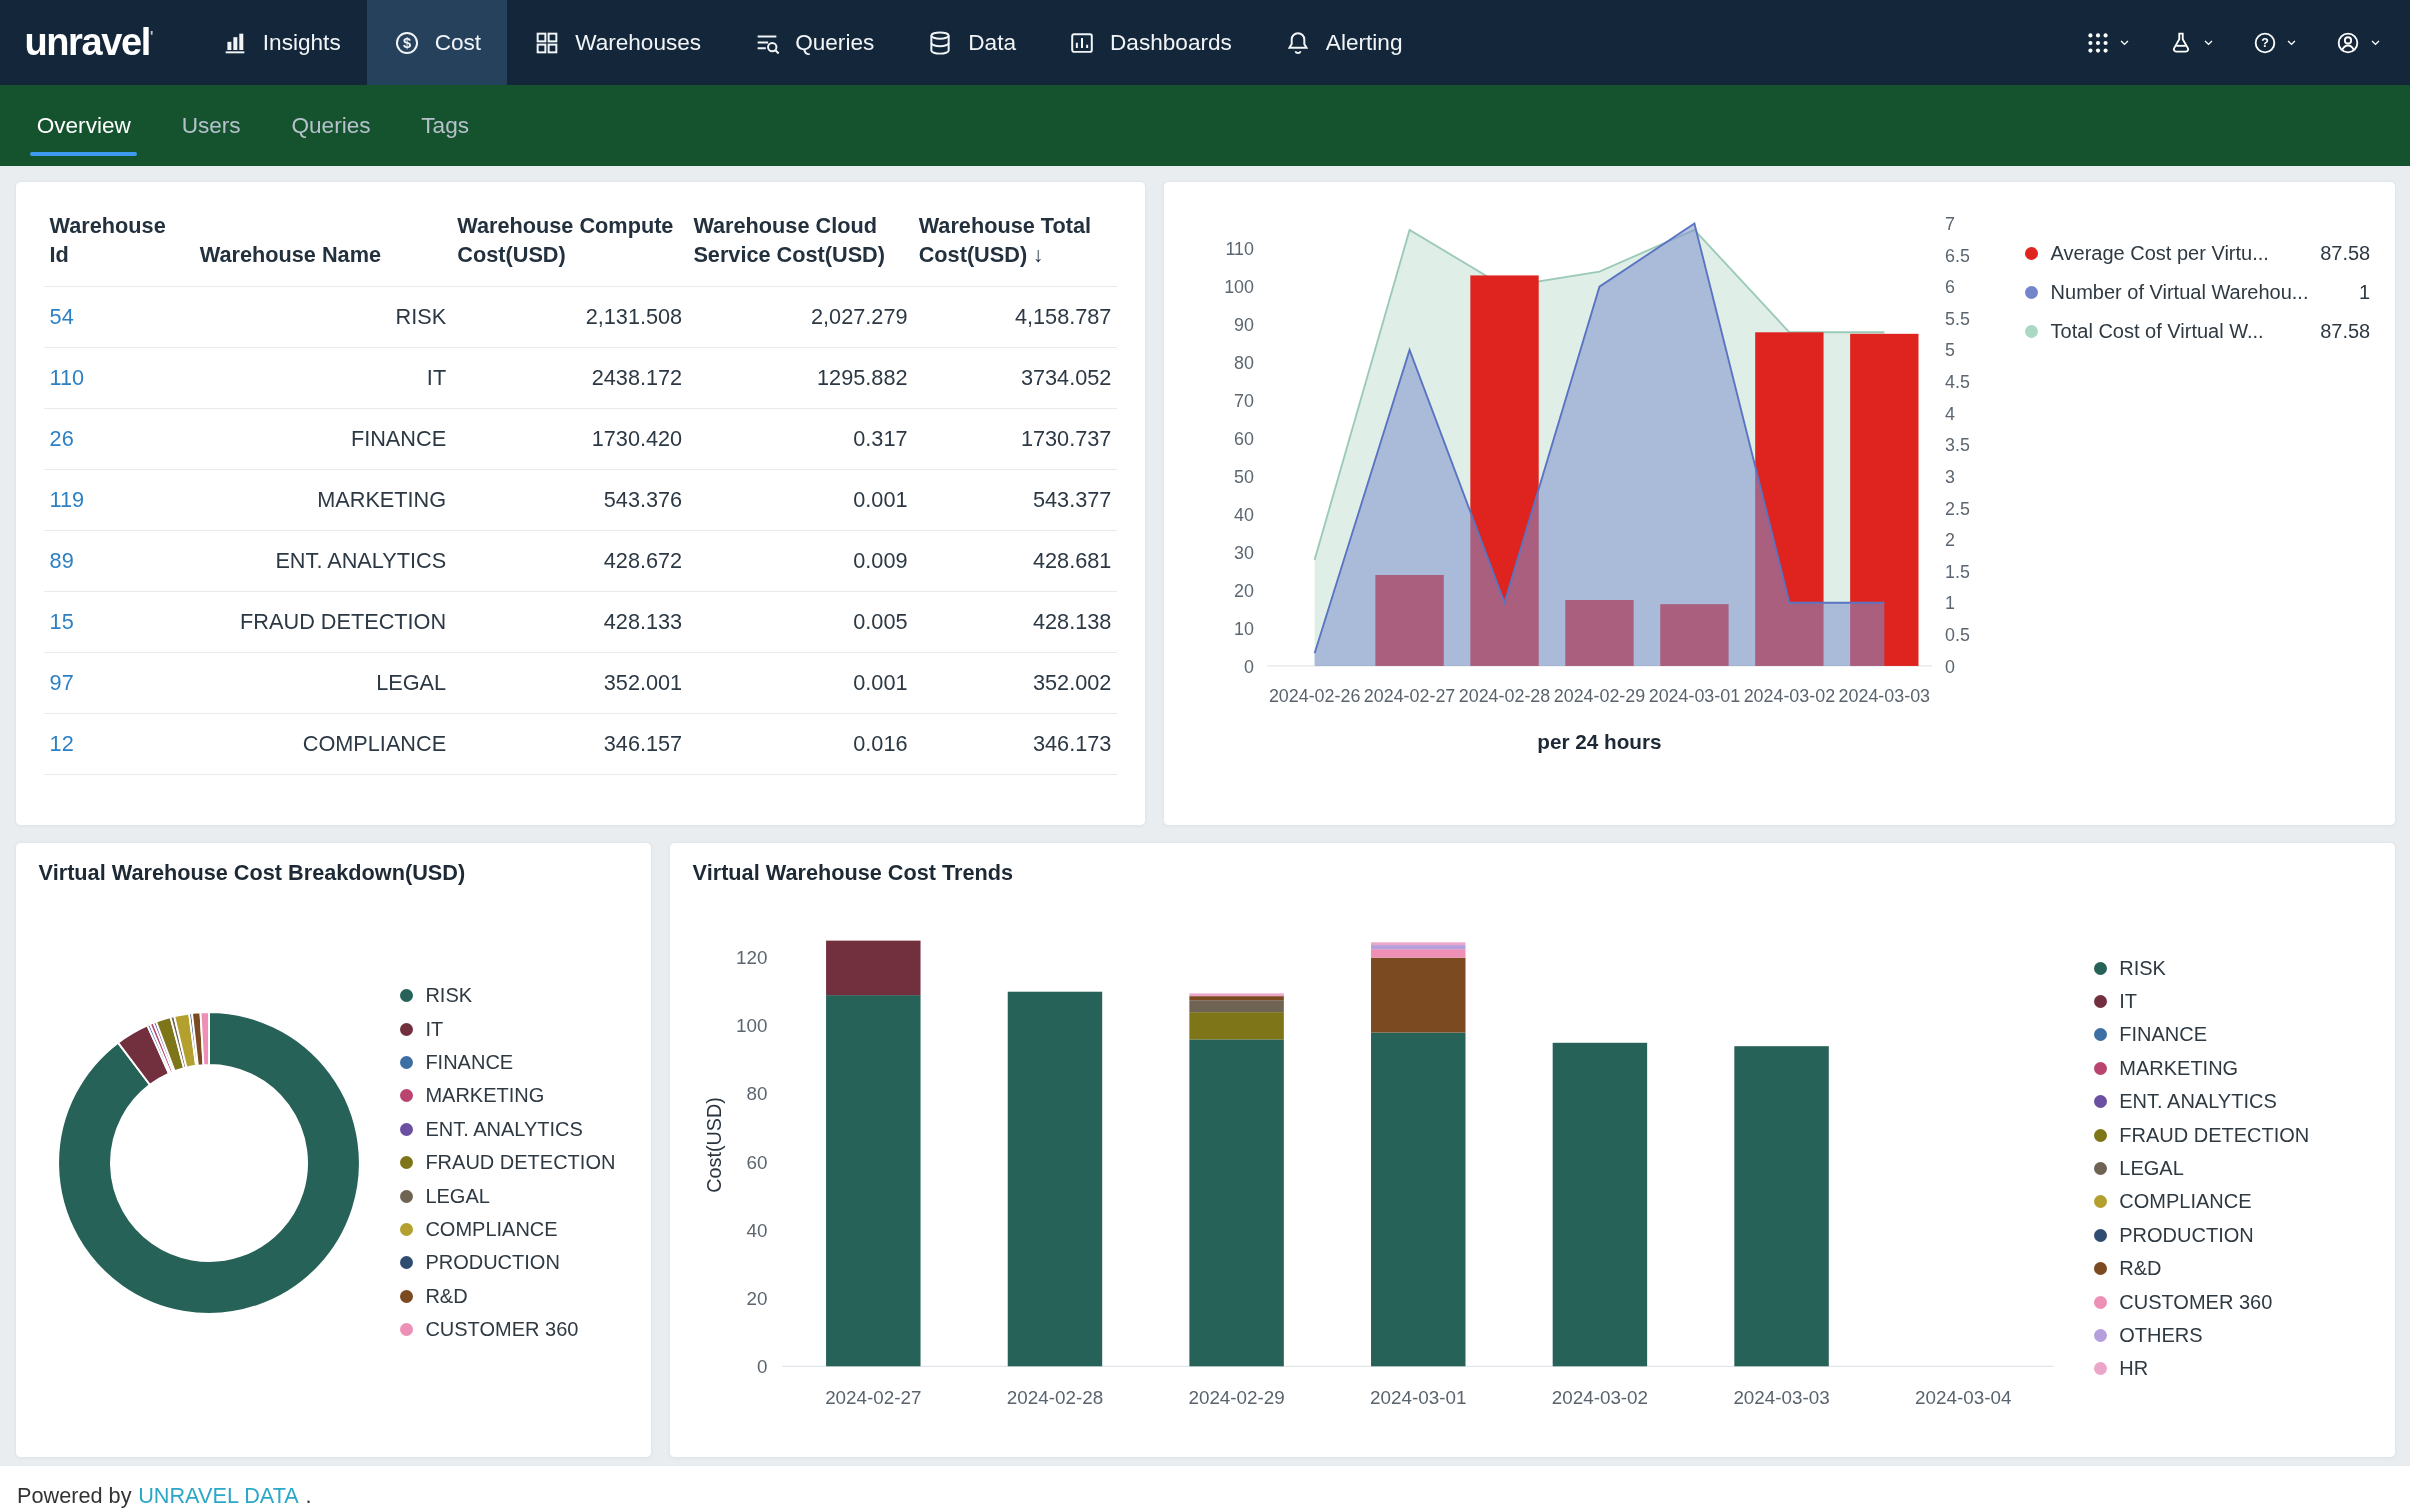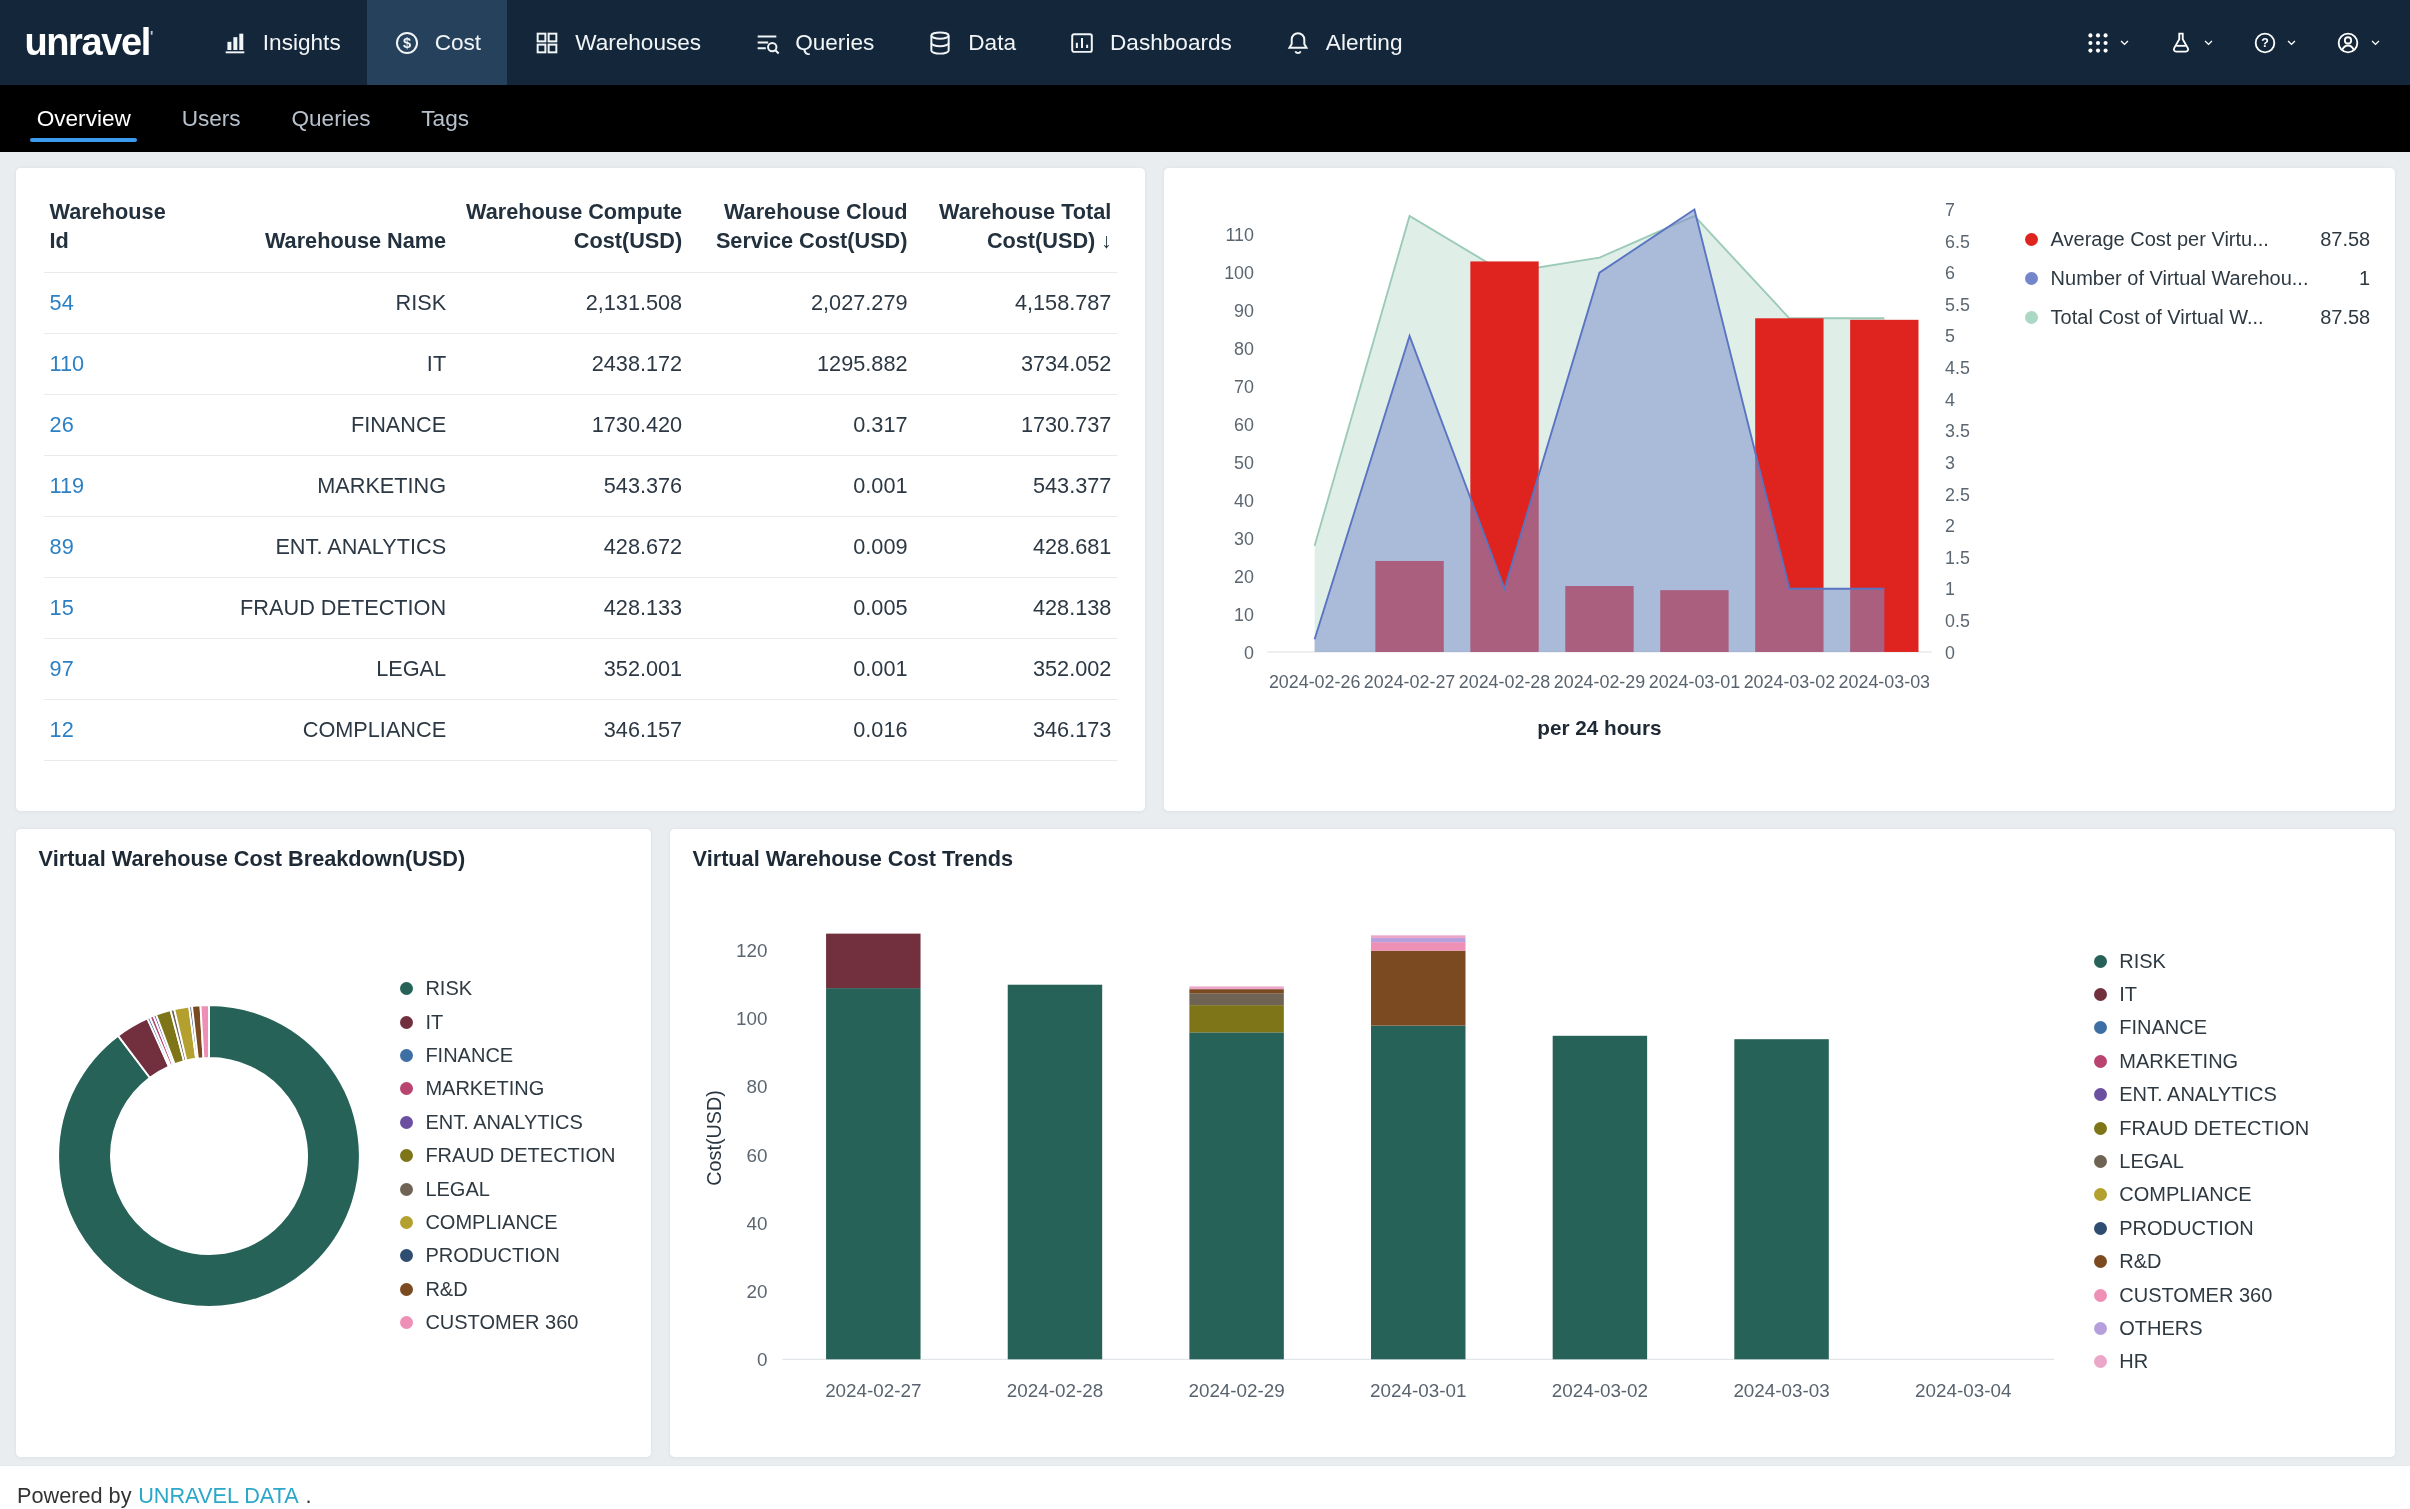--- a/index.html
+++ b/index.html
@@ -15,36 +15,36 @@
   .nav-items{display:flex;height:100%;align-items:stretch;}
   .nav-item{display:flex;align-items:center;gap:14px;padding:0 26px;font-size:22.6px;color:#f2f5f8;cursor:pointer;white-space:nowrap;}
   .nav-item.active{background:#26415c;}
   .nav-ic svg{width:28px;height:28px;}
   .nav-right{margin-left:auto;display:flex;align-items:center;gap:36px;}
   .menu-group{display:flex;align-items:center;gap:6.6px;cursor:pointer;}
   .menu-ic svg{width:26px;height:26px;}
   .chev svg{width:15px;height:15px;}
 
   
-  .tabbar{height:67px;background:#000000;display:flex;align-items:stretch;padding:0 11.3px;flex:none;}
+  .tabbar{height:81px;background:#14532d;display:flex;align-items:stretch;padding:0 11.3px;flex:none;}
   .tab{display:flex;align-items:center;padding:0 25.4px;font-size:22.6px;color:#b6c1cc;position:relative;cursor:pointer;}
   .tab.active{color:#fff;}
   .tab.active::after{content:"";position:absolute;left:19px;right:19px;bottom:10.4px;height:3.8px;border-radius:1.9px;background:#3d9bef;}
 
   
   .content{flex:1;padding:15px 15px 7.5px;display:flex;flex-direction:column;gap:16px;min-height:0;}
   .row{display:flex;gap:17px;}
   .row-top{height:645px;flex:none;}
   .row-bottom{flex:1;min-height:0;}
   .card{background:#fff;border:0.9px solid #e3e6ea;border-radius:5.6px;box-shadow:0 0.9px 2.8px rgba(20,40,60,.04);}
 
   
   .table-card{width:1131px;flex:none;padding:17px 28px 0;}
   table{width:100%;border-collapse:collapse;}
-  th{font-size:21.7px;font-weight:700;color:#22313d;text-align:right;vertical-align:bottom;padding:13px 5.6px 17px;line-height:1.32;cursor:pointer;}
+  th{font-size:21.7px;font-weight:700;color:#22313d;text-align:left;vertical-align:bottom;padding:13px 5.6px 17px;line-height:1.32;cursor:pointer;}
   th.left{text-align:left;}
   .sort-arrow{font-size:21px;margin-left:5.6px;color:#22313d;}
   td{font-size:21.7px;color:#2c3844;text-align:right;padding:0 5.6px;height:61px;border-top:0.9px solid #e8ebee;}
   tbody tr:last-child td{border-bottom:0.9px solid #e8ebee;}
   td.left{text-align:left;}
   td a{color:#2d80c4;text-decoration:none;cursor:pointer;}
 
   
   .combo-card{flex:1;padding:13px 21px 9.4px 9.4px;display:flex;min-width:0;}
   .combo-legend{flex:1;margin-top:47px;min-width:0;padding-right:3.8px;}

